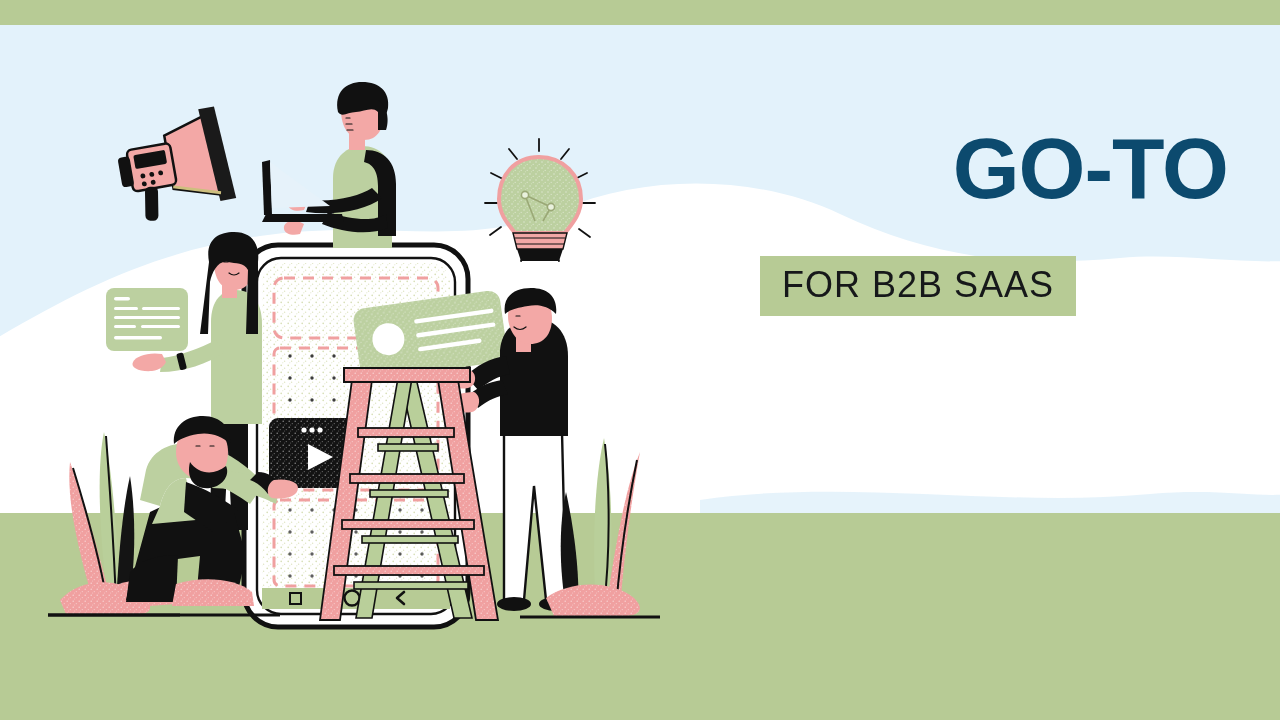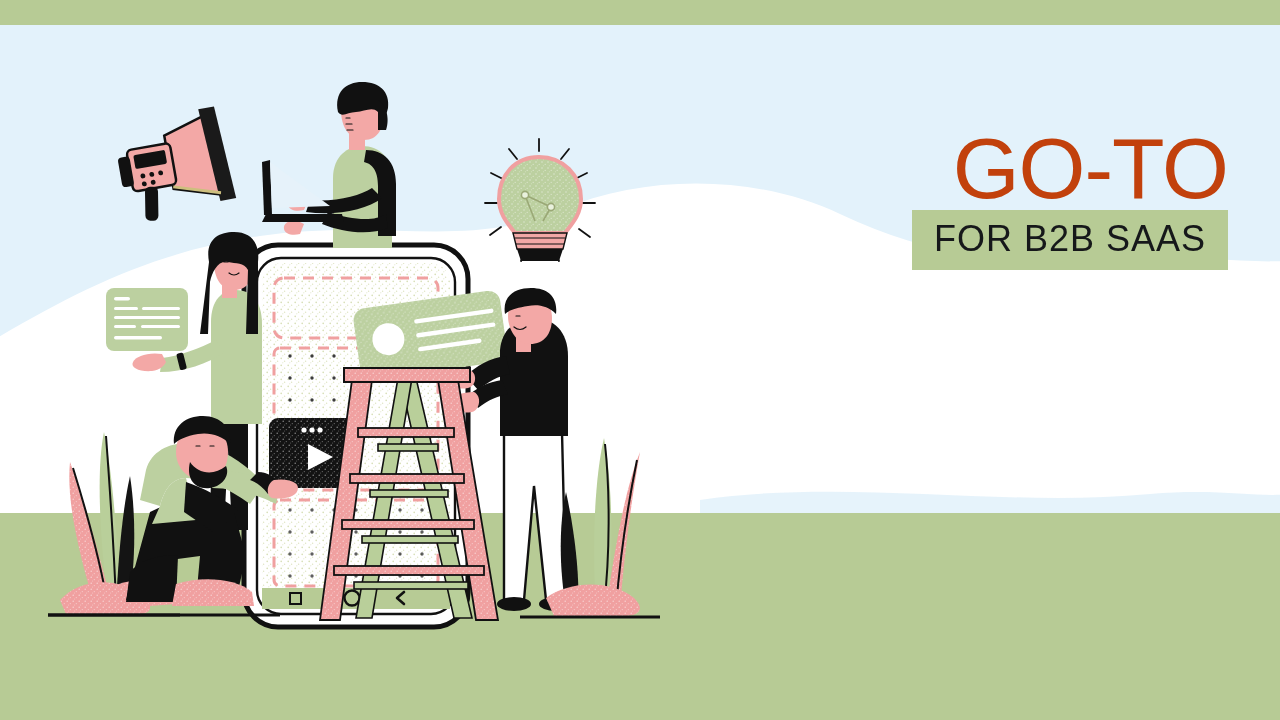--- a/index.html
+++ b/index.html
@@ -11,29 +11,29 @@
   .layer{position:absolute;inset:0;}
   svg{display:block;}
 
   
   #text-block{
     position:absolute; right:52px; top:128px; width:620px;
     text-align:right; z-index:40;
   }
   #headline{
     margin:0;
-    color:#c2410c;
-    font-weight:400;
+    color:#0c4a6e;
+    font-weight:700;
     font-size:86px;
     line-height:0.95;
     letter-spacing:-1px;
     text-transform:uppercase;
   }
   #headline .ln{display:block;white-space:nowrap;}
-  #badge-wrap{display:flex;justify-content:flex-end;}
+  #badge-wrap{margin-top:46px;display:flex;justify-content:center;}
   #badge{
     display:inline-block;
     background:#b7cb95;
     color:#16181a;
     font-size:36px;
     font-weight:400;
     letter-spacing:1px;
     padding:11px 22px 13px 22px;
     text-transform:uppercase;
     line-height:1;

